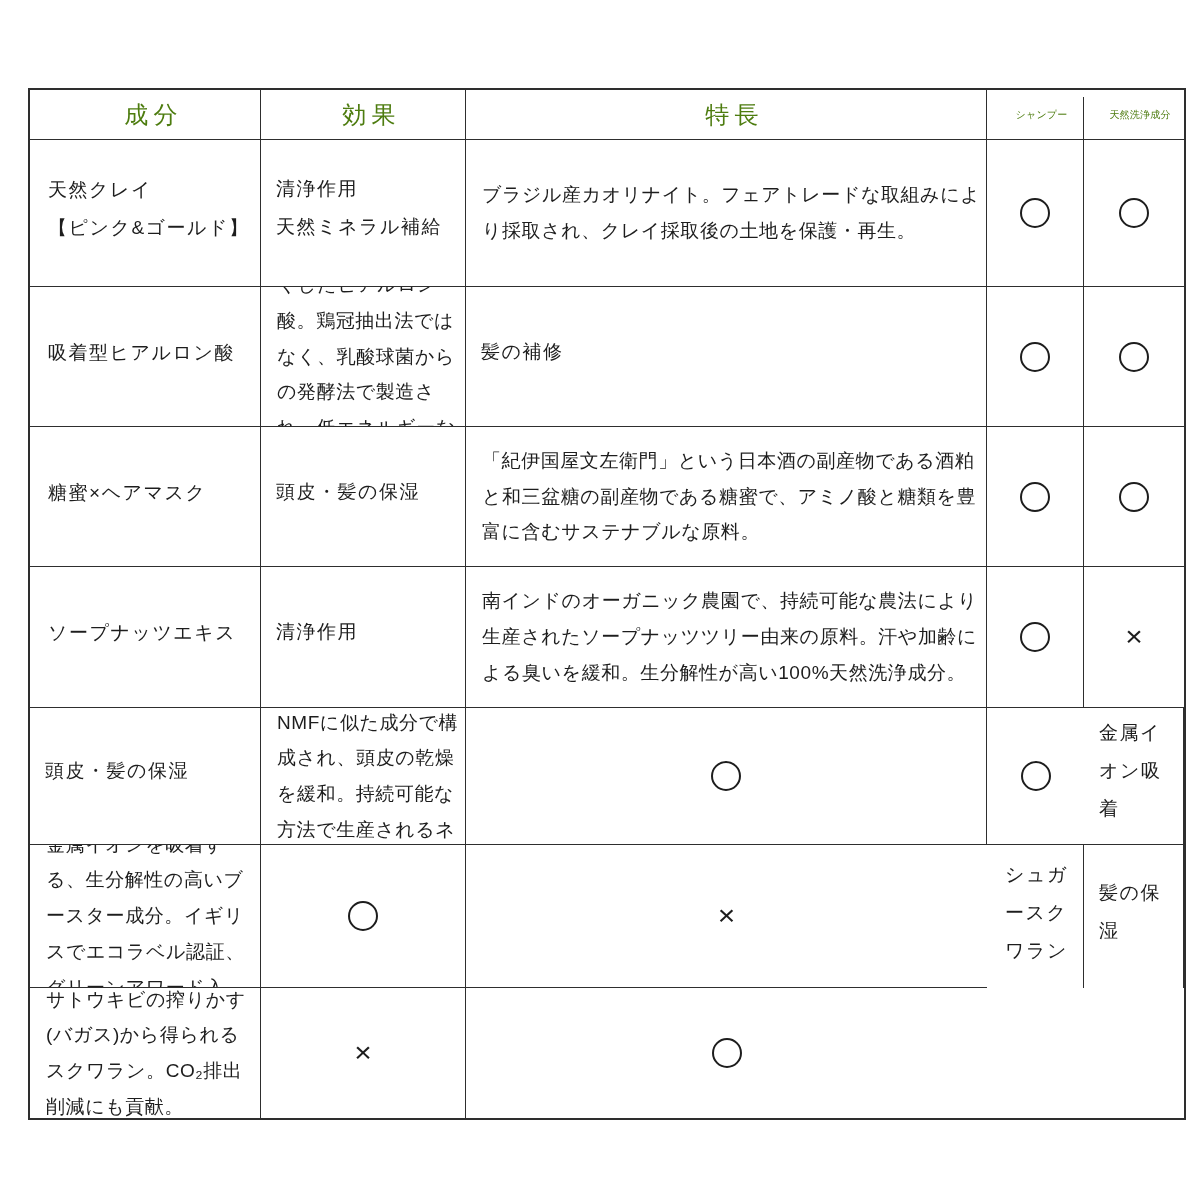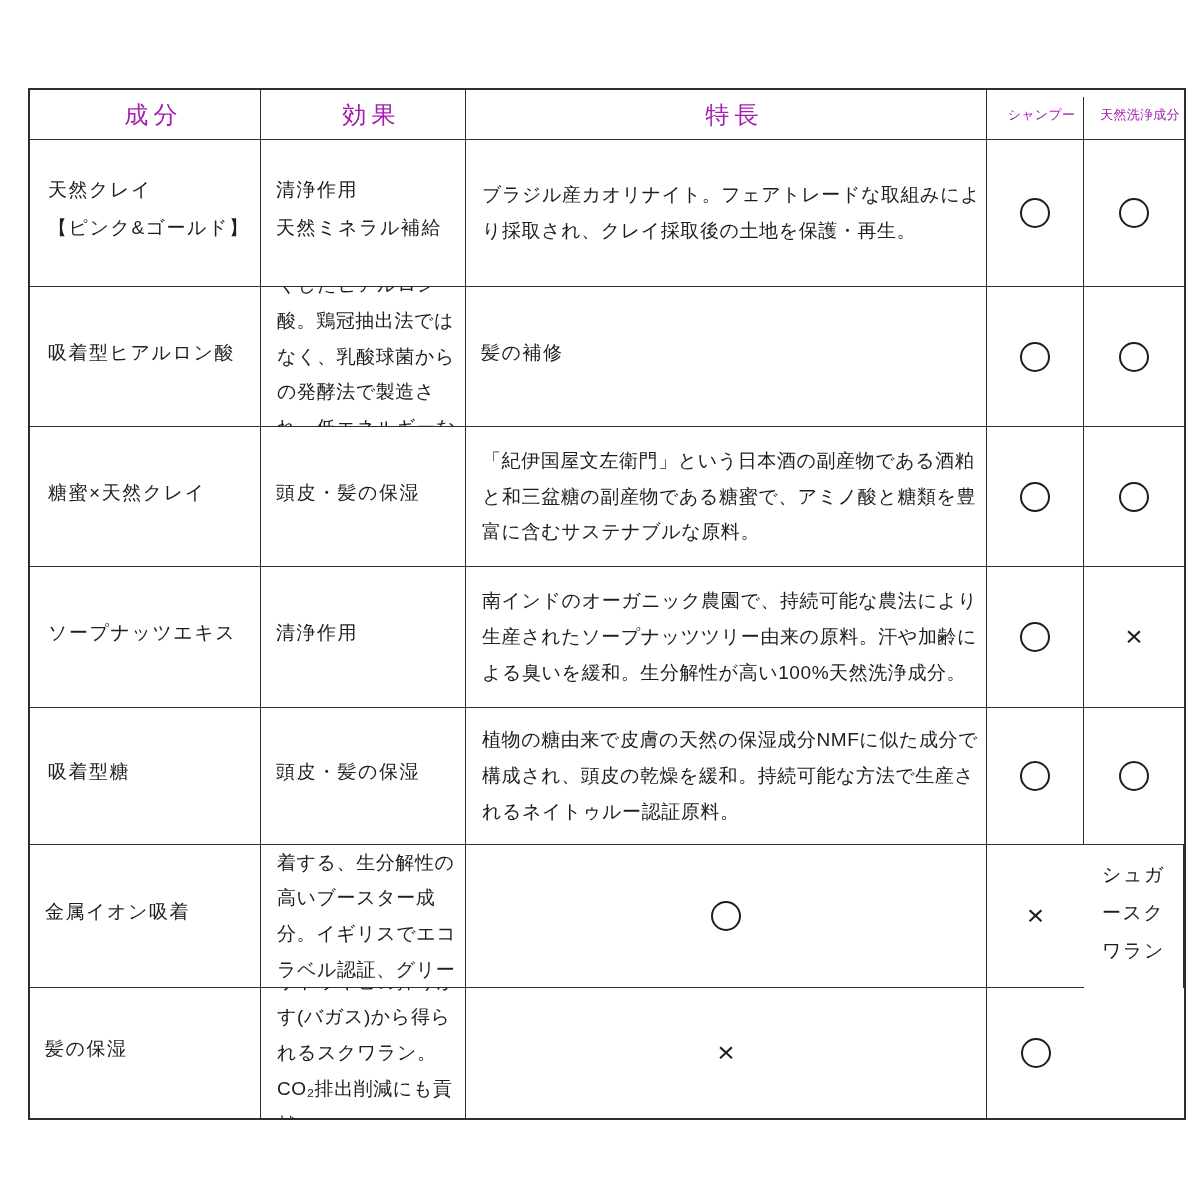--- a/index.html
+++ b/index.html
@@ -29,44 +29,44 @@
     overflow: hidden;
   }
   .cell.c5 { border-right: none; }
   .ingredient-table > .cell:nth-last-child(-n+5) { border-bottom: none; }
 
   .head {
     justify-content: center;
     font-size: 24px;
     letter-spacing: 0.22em;
     text-indent: 0.22em;
-    color: #a21caf;
+    color: #4d7c0f;
     padding-left: 12px;
   }
   .head.small {
-    font-size: 13px;
+    font-size: 10px;
     letter-spacing: 0.02em;
     text-indent: 0;
     border-bottom: 1.5px solid #2e2e2e;
   }
   
   .head.shampoo { position: relative; border-right: none; }
   .head.shampoo::after {
     content: ""; position: absolute; top: 7px; bottom: 0; right: 0;
     width: 1.5px; background: #2e2e2e;
   }
 
   .ingredient, .effect {
     font-size: 19px;
     letter-spacing: 0.08em;
     line-height: 2.0;
     white-space: pre-line;
     padding: 8px 10px 16px 18px;
   }
-  .effect { padding-left: 15px; }
+  .effect { padding-left: 15px; font-family: Liberation Mono, monospace; }
 
   .feature {
     font-size: 19px;
     letter-spacing: 0.03em;
     line-height: 1.88;
     padding: 8px 4px 8px 16px;
   }
   .feature .ftext { display: inline; }
   .feature .note { display: inline; font-size: 16px; letter-spacing: 0.02em; }
 
@@ -111,21 +111,21 @@
         <div><span class="ftext">肌や髪に吸着しやすくしたヒアルロン酸。鶏冠抽出法ではなく、乳酸球菌からの発酵法で製造され、低エネルギーな製造工程を採用。</span><span class="note"></span></div>
       </div>
   <div class="cell effect c2">髪の補修</div>
   <div class="cell mark c4">
         <span class="circle"></span>
       </div>
   <div class="cell mark c5">
         <span class="circle"></span>
       </div>
 
-  <div class="cell ingredient c1">糖蜜×天然クレイ</div>
+  <div class="cell ingredient c1">糖蜜×ヘアマスク</div>
   <div class="cell effect c2">頭皮・髪の保湿</div>
   <div class="cell feature c3">
         <div><span class="ftext">「紀伊国屋文左衛門」という日本酒の副産物である酒粕と和三盆糖の副産物である糖蜜で、アミノ酸と糖類を豊富に含むサステナブルな原料。</span><span class="note"></span></div>
       </div>
   <div class="cell mark c4">
         <span class="circle"></span>
       </div>
   <div class="cell mark c5">
         <span class="circle"></span>
       </div>
@@ -135,21 +135,20 @@
   <div class="cell feature c3">
         <div><span class="ftext">南インドのオーガニック農園で、持続可能な農法により生産されたソープナッツツリー由来の原料。汗や加齢による臭いを緩和。生分解性が高い100%天然洗浄成分。</span><span class="note"></span></div>
       </div>
   <div class="cell mark c4">
         <span class="circle"></span>
       </div>
   <div class="cell mark c5">
         <span class="cross">×</span>
       </div>
 
-  <div class="cell ingredient c1">吸着型糖</div>
   <div class="cell effect c2">頭皮・髪の保湿</div>
   <div class="cell feature c3">
         <div><span class="ftext">植物の糖由来で皮膚の天然の保湿成分NMFに似た成分で構成され、頭皮の乾燥を緩和。持続可能な方法で生産されるネイトゥルー認証原料。</span><span class="note"></span></div>
       </div>
   <div class="cell mark c4">
         <span class="circle"></span>
       </div>
   <div class="cell mark c5">
         <span class="circle"></span>
       </div>

